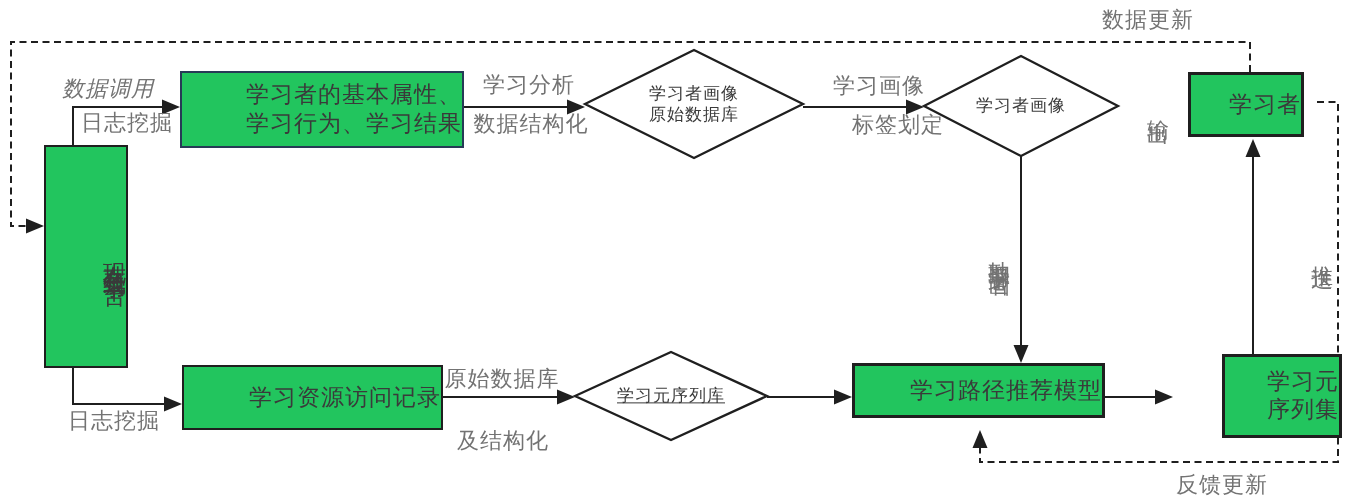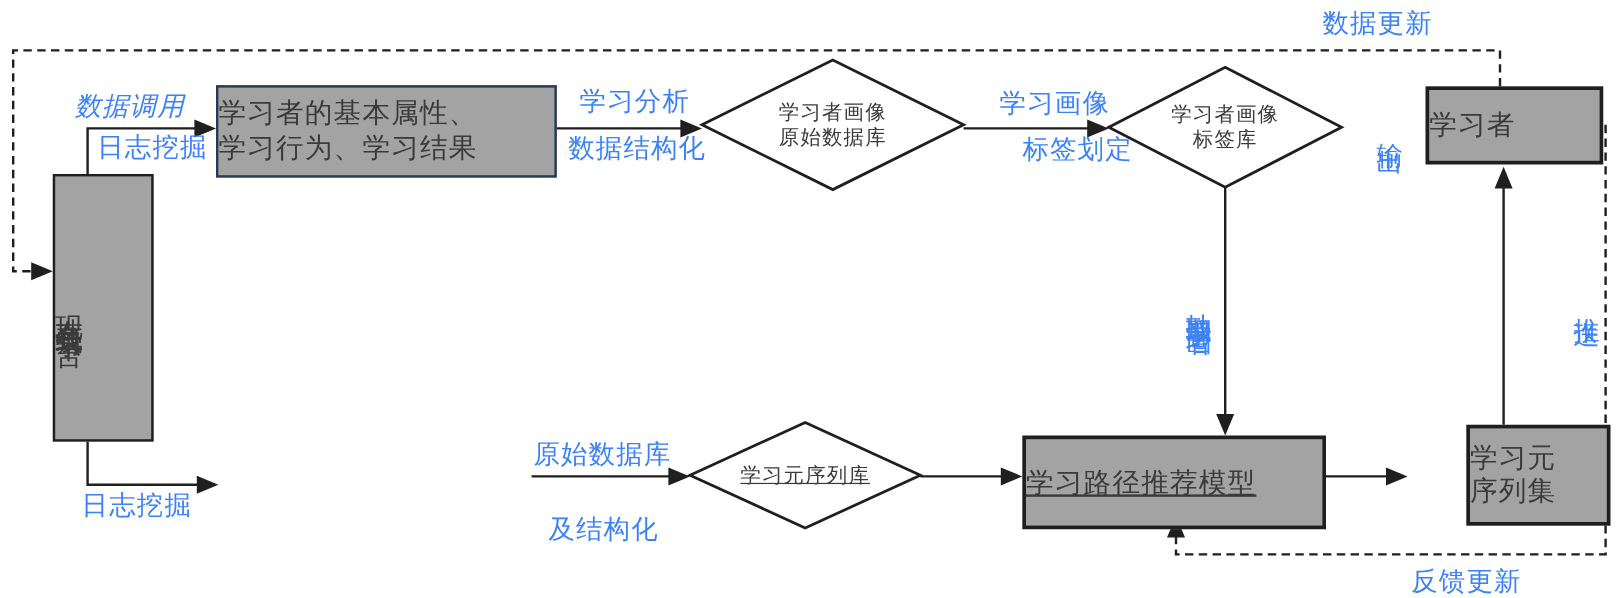--- a/index.html
+++ b/index.html
@@ -6,37 +6,37 @@
   #canvas{
     position:relative;
     width:1347px;height:498px;
     background:#ffffff;
     font-family:"Liberation Serif","DejaVu Serif",serif;
     color:#3a3a3a;
     overflow:hidden;
   }
   #wires{position:absolute;left:0;top:0;width:1347px;height:498px;}
   .node{
-    position:absolute;box-sizing:border-box;background:#a3a3a3;
-    display:flex;align-items:center;justify-content:flex-start;
+    position:absolute;box-sizing:border-box;background:#22c55e;
+    display:flex;align-items:center;justify-content:flex-end;
     text-align:center;color:#3a3a3a;
   }
   .node .lines{line-height:1.22;}
   .b-black2{border:2px solid #1f1f1f;}
   .b-black25{border:2.5px solid #1f1f1f;}
   .b-black3{border:3px solid #1f1f1f;}
   .b-navy{border:2.5px solid #263a56;}
   .fs23{font-size:23px;letter-spacing:1px;}
   .vtext{
     writing-mode:vertical-rl;text-orientation:upright;
     letter-spacing:3px;line-height:1;
   }
   .edge-label{
     position:absolute;transform:translate(-50%,-50%);
-    font-size:22px;letter-spacing:1px;white-space:nowrap;color:#3b82f6;
+    font-size:22px;letter-spacing:1px;white-space:nowrap;color:#737373;
   }
   .edge-label.vert{
     writing-mode:vertical-rl;text-orientation:upright;letter-spacing:3px;
   }
   .diamond-label{
     position:absolute;transform:translate(-50%,-50%);
     text-align:center;font-size:17px;letter-spacing:1px;
     line-height:1.25;white-space:nowrap;color:#3a3a3a;
   }
 </style>
@@ -96,44 +96,46 @@
     <span class="vtext fs23">现有在线学习平台</span>
   </div>
 
   <div class="node b-navy fs23" style="left:180px;top:71px;width:284px;height:77px;">
     <div class="lines">
       <div>学习者的基本属性、</div>
       <div>学习行为、学习结果</div>
     </div>
   </div>
 
-  <div class="node b-black3 fs23" style="left:1188px;top:72px;width:148px;height:65px;">
+  <div class="node b-black3 fs23" style="left:1188px;top:72px;width:116px;height:65px;">
     <span>学习者</span>
   </div>
 
+  <div class="node b-black2 fs23" style="left:182px;top:365px;width:261px;height:65px;">
+    <span>学习资源访问记录</span>
+  </div>
 
-  <div class="node b-black3 fs23" style="left:852px;top:363px;width:253px;height:78px;text-decoration:underline;">
+  <div class="node b-black3 fs23" style="left:852px;top:363px;width:253px;height:55px;">
     <span>学习路径推荐模型</span>
   </div>
 
   <div class="node b-black3 fs23" style="left:1222px;top:354px;width:120px;height:84px;">
     <div class="lines">
       <div>学习元</div>
       <div>序列集</div>
     </div>
   </div>
 
   <div class="diamond-label" style="left:694px;top:104px;">
     <div>学习者画像</div>
     <div>原始数据库</div>
   </div>
 
   <div class="diamond-label" style="left:1021px;top:106px;">
     <div>学习者画像</div>
-    <div>标签库</div>
   </div>
 
   <div class="diamond-label" style="left:671px;top:396px;text-decoration:underline;">
     <span>学习元序列库</span>
   </div>
 
   <div class="edge-label" style="left:108px;top:89px;font-style:italic;">数据调用</div>
   <div class="edge-label" style="left:127px;top:123px;">日志挖掘</div>
   <div class="edge-label" style="left:529px;top:85px;">学习分析</div>
   <div class="edge-label" style="left:531px;top:124px;">数据结构化</div>

